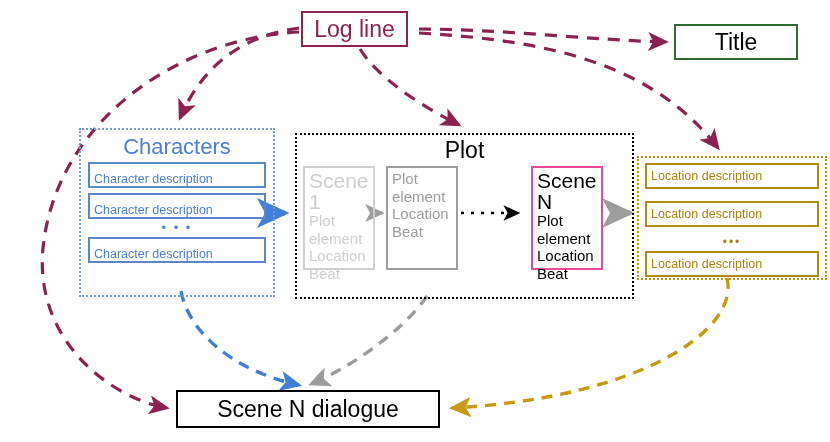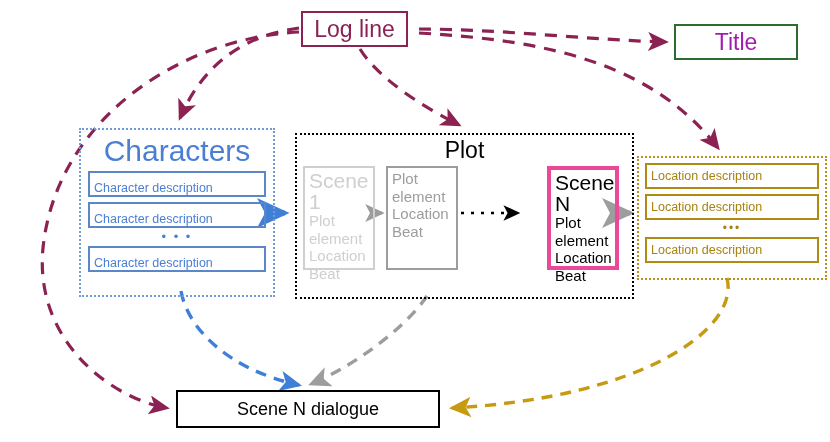--- a/index.html
+++ b/index.html
@@ -37,41 +37,41 @@
     border: 2px solid #8B2252;
     color: #8B2252;
     font-size: 23px;
   }
 
   
   #title {
     left: 674px; top: 24px;
     width: 124px; height: 36px;
     border: 2px solid #2e6b2e;
-    color: #a21caf;
+    color: #000000;
     font-size: 23px;
   }
 
   
   #dialogue {
     left: 176px; top: 390px;
     width: 264px; height: 38px;
     border: 2px solid #000000;
     color: #000000;
-    font-size: 18px;
+    font-size: 23px;
   }
 
   
   .container {
     position: absolute;
     box-sizing: border-box;
   }
   .container-title {
     text-align: center;
-    font-size: 30px;
+    font-size: 22px;
     line-height: 1.05;
   }
 
   #characters {
     left: 79px; top: 128px;
     width: 196px; height: 169px;
     border: 2px dotted #6f9bd8;
     padding: 5px 7px 6px 7px;
   }
   #characters .container-title { color: #4a7fd4; margin-bottom: 4px; }
@@ -113,38 +113,38 @@
     box-sizing: border-box;
     width: 72px;
     height: 104px;
     padding: 2px 4px 0 4px;
     font-size: 15px;
     line-height: 17.5px;
   }
   .scene-box .scene-head { font-size: 21px; line-height: 21px; }
   #scene1 { border: 2px solid #cfcfcf; color: #cfcfcf; }
   #scene2 { border: 2px solid #9d9d9d; color: #9d9d9d; margin-left: 11px; }
-  #sceneN { border: 4px solid #ec4899; color: #000000; position: absolute; left: 244px; top: 2px; }
+  #sceneN { border: 2px solid #ec4899; color: #000000; position: absolute; left: 228px; top: 2px; }
 
   #locations {
     left: 637px; top: 156px;
     width: 190px; height: 124px;
     border: 2px dotted #b8921c;
     padding: 5px 6px 5px 6px;
   }
   .loc-item {
     box-sizing: border-box;
     border: 2px solid #b08a13;
     color: #a8820f;
     font-size: 12.5px;
     height: 26px;
     display: flex;
     align-items: center;
     padding-left: 4px;
-    margin-bottom: 5px;
+    margin-bottom: 12px;
   }
   .loc-ellipsis {
     text-align: center;
     color: #a8820f;
     font-size: 12px;
     letter-spacing: 2px;
     line-height: 7px;
     height: 10px;
     margin-bottom: 2px;
   }

